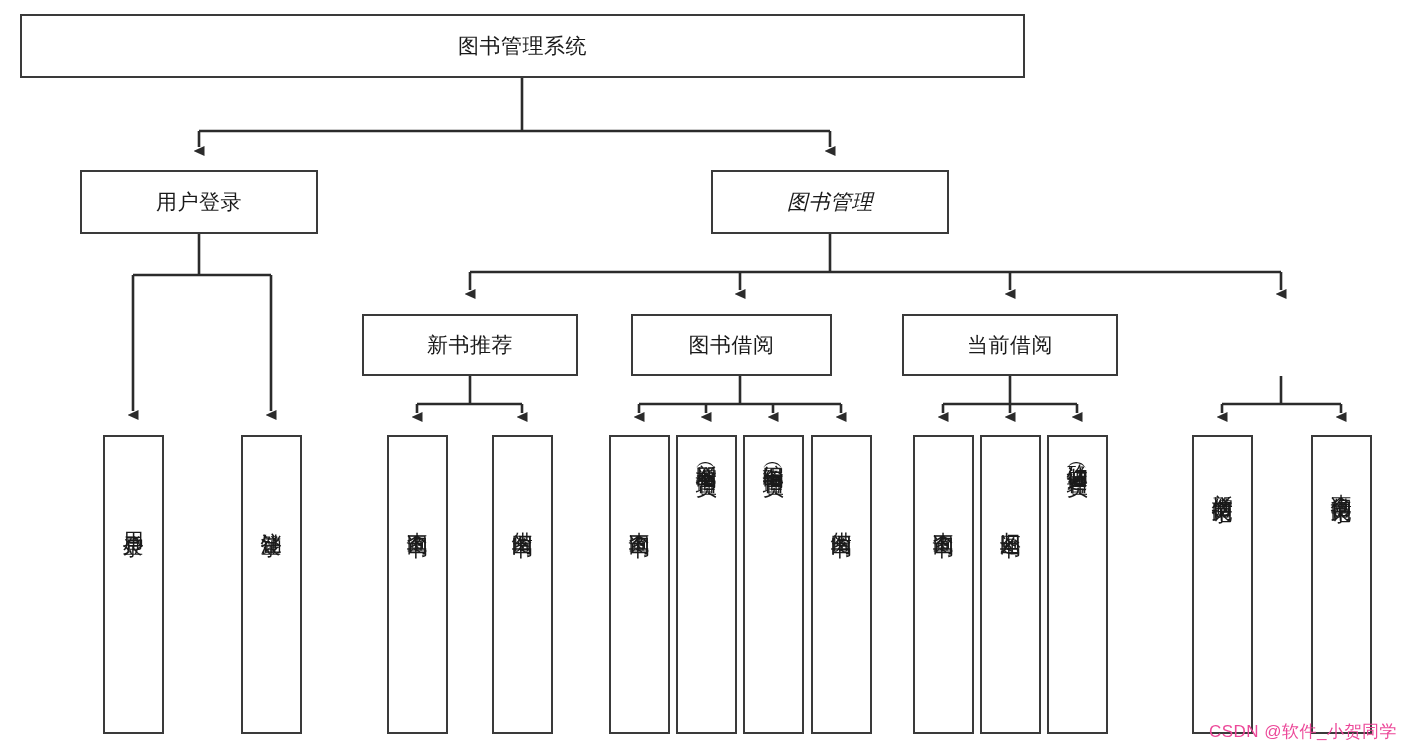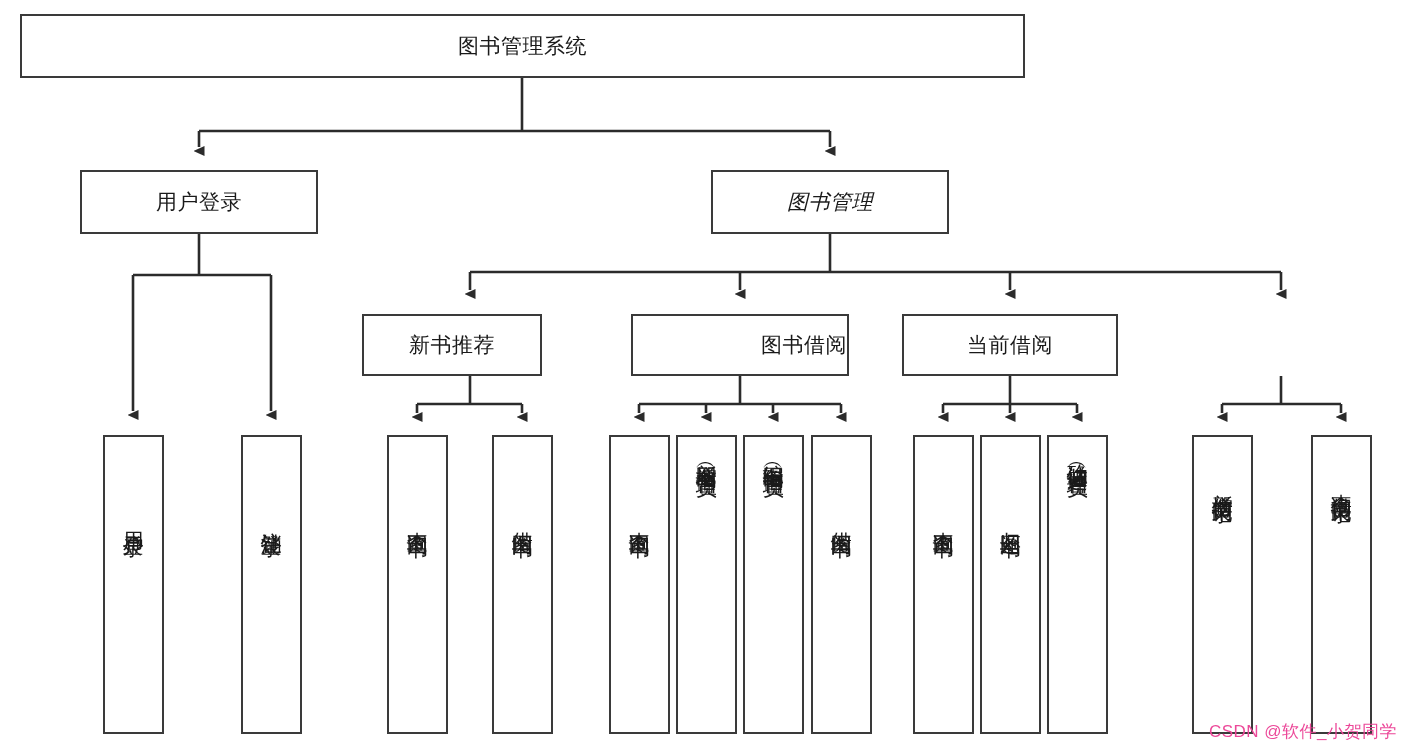--- a/index.html
+++ b/index.html
@@ -122,24 +122,24 @@
     <span>图书管理系统</span>
   </div>
 
   <div class="node horiz" style="left:80px; top:170px; width:238px; height:64px;">
     <span>用户登录</span>
   </div>
   <div class="node horiz" style="left:711px; top:170px; width:238px; height:64px;font-style:italic;">
     <span>图书管理</span>
   </div>
 
-  <div class="node horiz" style="left:362px; top:314px; width:180px; height:62px;">
+  <div class="node horiz" style="left:362px; top:314px; width:216px; height:62px;">
     <span>新书推荐</span>
   </div>
-  <div class="node horiz" style="left:631px; top:314px; width:218px; height:62px;justify-content:flex-end;">
+  <div class="node horiz" style="left:631px; top:314px; width:201px; height:62px;">
     <span>图书借阅</span>
   </div>
   <div class="node horiz" style="left:902px; top:314px; width:216px; height:62px;justify-content:center;">
     <span>当前借阅</span>
   </div>
 
   <div class="node vert" style="left:103px; top:435px; width:61px; height:299px; padding-top:78px;">
     <span class="vlabel">用户登录</span>
   </div>
   <div class="node vert" style="left:241px; top:435px; width:61px; height:299px; padding-top:78px;">

